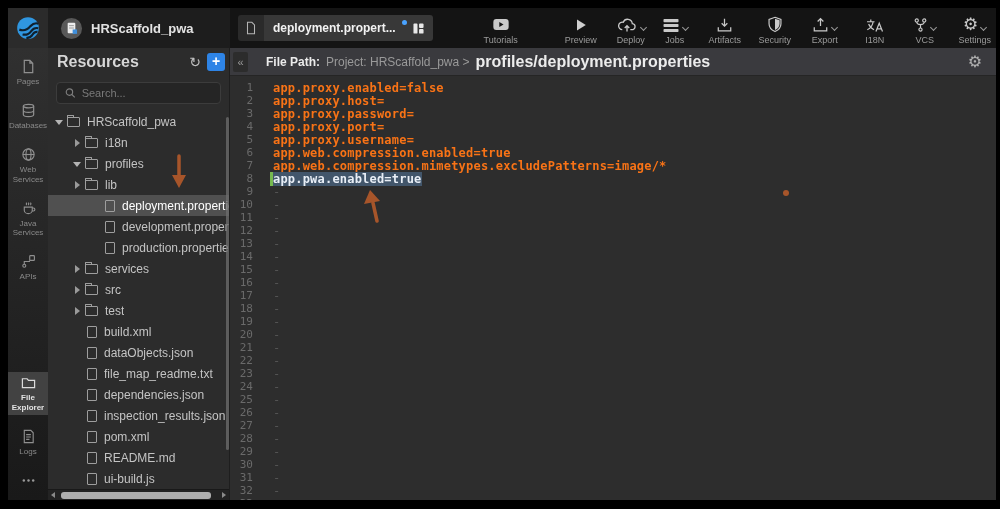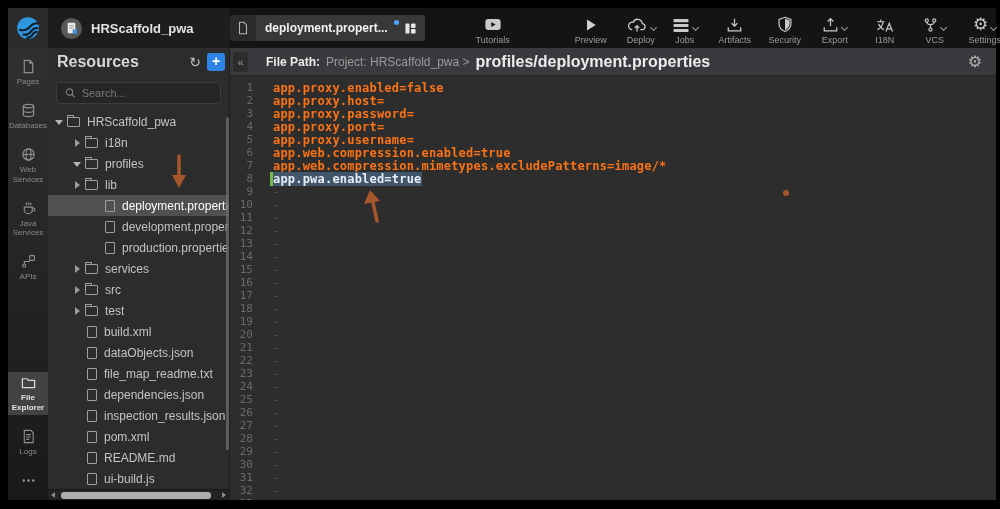--- a/index.html
+++ b/index.html
@@ -5,32 +5,32 @@
   * { margin:0; padding:0; box-sizing:border-box; }
   body { background:#000; font-family:"Liberation Sans", sans-serif; }
   .frame { position:relative; width:1000px; height:509px; background:#000; overflow:hidden; }
   .app { position:absolute; left:8px; top:8px; width:988px; height:492px; display:flex; flex-direction:column; background:#141414; }
 
   
   .topbar { height:40px; display:flex; align-items:stretch; background:#141414; flex:none; }
   .logo-box { width:40px; height:40px; background:#2b2b2b; display:flex; align-items:center; justify-content:center; flex:none; }
   .project-section { width:182px; background:#1d1d1d; display:flex; align-items:center; gap:8px; padding-left:12px; flex:none; }
   .project-name { color:#e3e3e3; font-size:13px; font-weight:bold; white-space:nowrap; }
-  .tab-group { display:flex; align-items:flex-end; align-self:center; height:26px; flex:none; }
+  .tab-group { display:flex; align-items:flex-end; margin-left:8px; align-self:center; height:26px; flex:none; }
   .tab-fileicon-box { width:26px; height:26px; background:#2a2a2a; border-radius:3px 0 0 3px; display:flex; align-items:center; justify-content:center; }
   .tab { height:26px; background:#383838; border-radius:0 3px 3px 0; display:flex; align-items:center; gap:6px; padding:0 9px; }
   .tab-title { color:#f2f2f2; font-size:12px; font-weight:bold; white-space:nowrap; }
   .tab-dot { width:5px; height:5px; border-radius:50%; background:#4aa3ff; align-self:flex-start; margin-top:5px; }
   .action { display:flex; flex-direction:column; align-items:center; justify-content:center; min-width:44px; gap:2px; cursor:pointer; padding-top:3px; }
   .action-icon-row { display:flex; align-items:flex-end; gap:3px; height:18px; }
   .action-label { color:#9b9b9b; font-size:9px; white-space:nowrap; }
   .chev { width:5px; height:5px; border-right:1.5px solid #9a9a9a; border-bottom:1.5px solid #9a9a9a; transform:rotate(45deg); margin-bottom:3px; }
   .right-actions { margin-left:auto; display:flex; align-items:stretch; gap:6px; padding-right:6px; }
   .gear-glyph { color:#c9c9c9; font-size:17px; line-height:17px; font-family:"DejaVu Sans", sans-serif; }
-  .ml-tut { margin-left:46px; } .ml-prev { margin-left:54px; } .ml-dep { margin-left:6px; }
+  .ml-tut { margin-left:46px; } .ml-prev { margin-left:36px; } .ml-dep { margin-left:6px; }
 
   
   .main { flex:1; display:flex; min-height:0; }
 
   
   .iconbar { width:40px; background:linear-gradient(180deg,#303030,#191919); display:flex; flex-direction:column; align-items:center; padding:8px 0 6px; gap:11px; flex:none; }
   .rail-item { width:100%; display:flex; flex-direction:column; align-items:center; gap:3px; padding:3px 0; cursor:pointer; }
   .rail-item .rail-label { color:#8a8a8a; font-size:8px; line-height:1.15; text-align:center; }
   .rail-item.selected { background:#424242; }
   .rail-item.selected .rail-label { color:#e2e2e2; font-weight:bold; }

